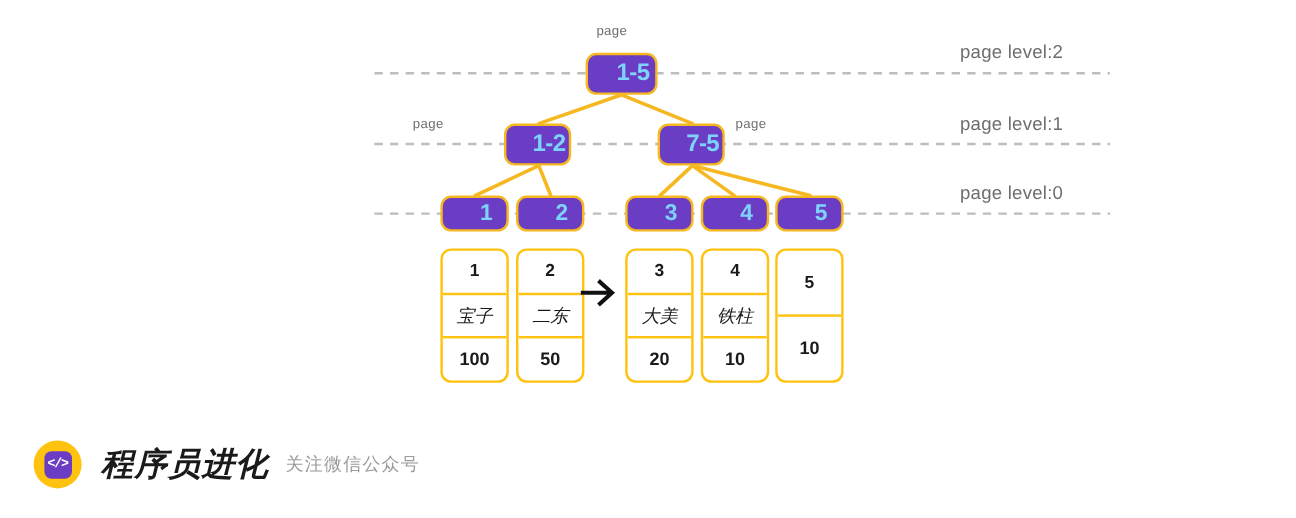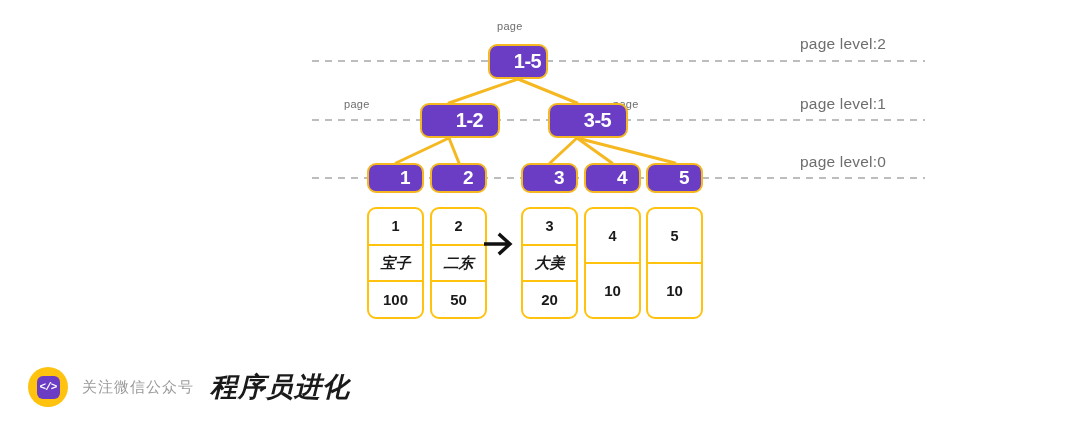--- a/index.html
+++ b/index.html
@@ -25,31 +25,31 @@
     height: 432px;
   }
 
   
   .tree-node {
     position: absolute;
     box-sizing: border-box;
     background: #6B3CC4;
     border: 2px solid #F5B820;
     border-radius: 9px;
-    color: #ffffff;
+    color: #7dd3fc;
     font-weight: bold;
     display: flex;
     align-items: center;
     justify-content: center;
     letter-spacing: -0.5px;
     z-index: 5;
     padding-left: 19px;
   }
   .tree-node.root   { width: 60px; height: 35px; font-size: 20px; }
-  .tree-node.mid    { width: 80px; height: 35px; font-size: 20px; }
+  .tree-node.mid    { width: 56px; height: 35px; font-size: 20px; }
   .tree-node.leaf   { width: 57px; height: 30px; font-size: 19px; }
 
   
   .level-label {
     position: absolute;
     color: #6E6E6E;
     font-size: 15.5px;
     letter-spacing: 0.2px;
     white-space: nowrap;
     z-index: 4;
@@ -83,21 +83,21 @@
     align-items: center;
     justify-content: center;
     font-size: 14.5px;
     font-weight: bold;
     color: #1a1a1a;
     box-sizing: border-box;
   }
   .record-cell.id    { border-bottom: 2.5px solid #FFC20E; }
   .record-cell.name  { border-bottom: 2.5px solid #FFC20E;
                        font-family: "DejaVu Sans", "Liberation Sans", sans-serif;
-                       font-size: 15px; font-weight: bold; font-style: italic; }
+                       font-size: 15px; font-weight: normal; font-style: italic; }
   .record-cell.value { font-size: 15px; }
 
   
   .flow-arrow {
     position: absolute;
     left: 484px;
     top: 231px;
     width: 34px;
     height: 26px;
     z-index: 5;
@@ -180,21 +180,21 @@
 <div class="page-label" style="left:344px; top:98px;">page</div>
 <div class="page-label" style="left:613px; top:98px;">page</div>
 
 <div class="level-label" style="left:800px; top:35px;text-align:center;">page level:2</div>
 <div class="level-label" style="left:800px; top:95px;">page level:1</div>
 <div class="level-label" style="left:800px; top:153px;text-align:right;">page level:0</div>
 
 <div class="tree-node root" style="left:488px; top:44px;">1-5</div>
 
 <div class="tree-node mid" style="left:420px; top:103px;">1-2</div>
-<div class="tree-node mid" style="left:548px; top:103px;">3-5</div>
+<div class="tree-node mid" style="left:548px; top:103px;">7-5</div>
 
 <div class="tree-node leaf" style="left:367px; top:163px;">1</div>
 <div class="tree-node leaf" style="left:430px; top:163px;">2</div>
 <div class="tree-node leaf" style="left:521px; top:163px;">3</div>
 <div class="tree-node leaf" style="left:584px; top:163px;">4</div>
 <div class="tree-node leaf" style="left:646px; top:163px;">5</div>
 
 <div class="record-card" style="left:367px; top:207px;">
   <div class="record-cell id">1</div>
   <div class="record-cell name">宝子</div>
@@ -208,31 +208,32 @@
 </div>
 
 <div class="record-card" style="left:521px; top:207px;">
   <div class="record-cell id">3</div>
   <div class="record-cell name">大美</div>
   <div class="record-cell value">20</div>
 </div>
 
 <div class="record-card" style="left:584px; top:207px;">
   <div class="record-cell id">4</div>
+  <div class="record-cell name">铁柱</div>
   <div class="record-cell value">10</div>
 </div>
 
 <div class="record-card" style="left:646px; top:207px;">
   <div class="record-cell id">5</div>
   <div class="record-cell value">10</div>
 </div>
 
 <svg class="flow-arrow" viewBox="0 0 34 26" xmlns="http://www.w3.org/2000/svg">
   <path d="M1 13 H24 M16 4 L26 13 L16 22" stroke="#111111" stroke-width="3.4" fill="none" stroke-linecap="square" stroke-linejoin="miter"></path>
 </svg>
 
 <div id="footer-watermark">
   <div id="brand-logo">
     <span class="chip">&lt;/&gt;</span>
   </div>
+  <div id="brand-name">程序员进化</div>
   <div id="brand-tagline">关注微信公众号</div>
-  <div id="brand-name">程序员进化</div>
 </div>
 
 </body></html>

